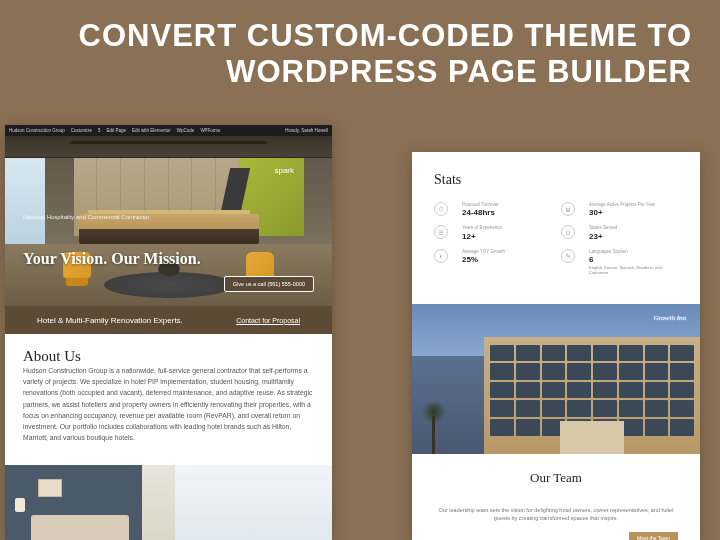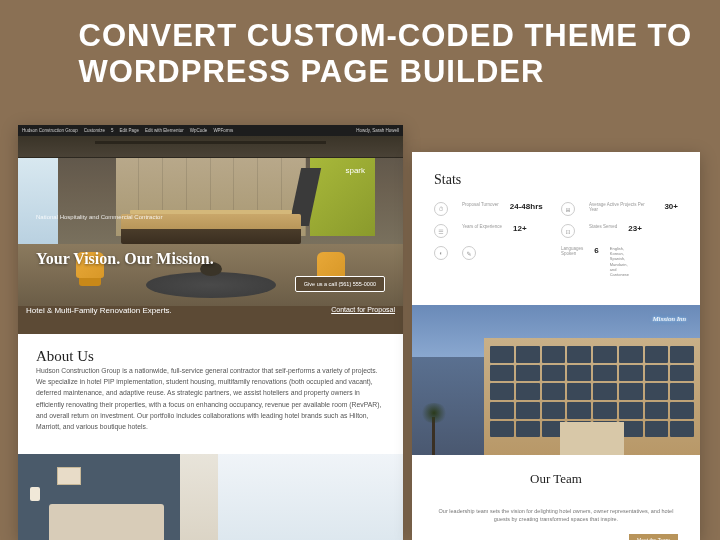--- a/index.html
+++ b/index.html
@@ -1,19 +1,19 @@
 <!DOCTYPE html>
 <html><head>
 <meta charset="utf-8">
 <style>
 *{margin:0;padding:0;box-sizing:border-box}
 body{width:720px;height:540px;background:#8a7054;font-family:Arial,sans-serif;position:relative;overflow:hidden}
-.headline{position:absolute;top:18px;right:28px;color:#fff;font-weight:900;font-size:31px;letter-spacing:1px;line-height:1.15;font-family:'Arial Black',sans-serif;text-transform:uppercase}
+.headline{position:absolute;top:18px;right:28px;text-align:right;color:#fff;font-weight:900;font-size:31px;letter-spacing:1px;line-height:1.15;font-family:'Arial Black',sans-serif;text-transform:uppercase}
 .card{position:absolute;background:#fff;box-shadow:0 4px 16px rgba(0,0,0,0.25);overflow:hidden}
-.card-left{left:18px;top:125px;width:385px;height:415px}
+.card-left{left:5px;top:125px;width:327px;height:415px}
 .card-right{left:412px;top:152px;width:288px;height:388px}
 
 
 .adminbar{height:11px;background:#1d1d1d;display:flex;align-items:center;padding:0 4px;gap:6px}
 .adminbar span{color:#ccc;font-size:4.5px;white-space:nowrap}
 .adminbar .right{margin-left:auto}
 
 
 .hero{height:170px;position:relative;background:linear-gradient(180deg,#5a5248 0%,#6b6050 30%,#88826c 100%)}
 .ceiling{position:absolute;top:0;left:0;right:0;height:22px;background:linear-gradient(180deg,#3a3428,#4a4236);border-bottom:1px solid #2d2820}
@@ -32,21 +32,21 @@
 .chair::after{content:"";position:absolute;bottom:-8px;left:3px;right:3px;height:8px;background:#c88818;border-radius:0 0 3px 3px}
 .table{position:absolute;bottom:30px;left:50%;transform:translateX(-50%);width:22px;height:14px;background:#3a3428;border-radius:50%}
 .rug{position:absolute;bottom:8px;left:50%;transform:translateX(-50%);width:130px;height:26px;background:radial-gradient(ellipse,#4a4a4a,#3a3a3a);border-radius:50%}
 .window{position:absolute;top:22px;width:40px;height:90px;background:linear-gradient(180deg,#d8e8f0,#b8d0e0)}
 .window.l{left:0}
 .hero-sub{position:absolute;top:78px;left:18px;color:#fff;font-size:6px;opacity:0.85}
 .hero-title{position:absolute;bottom:38px;left:18px;color:#fff;font-size:16px;font-weight:700;font-family:Georgia,serif;text-shadow:0 1px 3px rgba(0,0,0,0.5)}
 .hero-btn{position:absolute;bottom:14px;right:18px;background:#5a4a35;color:#fff;font-size:5.5px;padding:4px 8px;border:1px solid #fff;border-radius:2px}
 
 
-.brownbar{height:28px;background:#5c4a35;display:flex;justify-content:space-between;padding:0 8px}
+.brownbar{height:28px;background:#5c4a35;display:flex;align-items:center;justify-content:space-between;padding:0 32px}
 .brownbar-l{color:#fff;font-size:8px;font-weight:500}
 .brownbar-r{color:#fff;font-size:7px;text-decoration:underline}
 
 
 .about{padding:14px 18px;background:#fff}
 .about h2{font-family:Georgia,serif;font-weight:400;font-size:15px;margin-bottom:0;color:#222}
 .about p{font-size:6.8px;line-height:1.65;color:#555}
 
 
 .bedroom{height:110px;background:linear-gradient(180deg,#e8e4da 0%,#d8d0c0 100%);position:relative;margin-top:8px}
@@ -54,21 +54,21 @@
 .bedhead{position:absolute;left:8%;bottom:0;width:30%;height:55%;background:#d8ccb8;border-radius:3px 3px 0 0}
 .lamp{position:absolute;left:3%;top:30%;width:10px;height:14px;background:#f0e8d8;border-radius:2px}
 .art{position:absolute;left:10%;top:12%;width:24px;height:18px;background:#e8dcc8;border:1px solid #c8b898}
 .bedwin{position:absolute;right:0;top:0;width:48%;height:100%;background:linear-gradient(180deg,#f0f4f8,#d8e4ec)}
 
 
 .stats{padding:20px 22px 28px;background:#fff}
 .stats h2{font-family:Georgia,serif;font-weight:400;font-size:14px;margin-bottom:14px;color:#222}
 .statgrid{display:grid;grid-template-columns:18px 1fr 18px 1fr;gap:8px 10px;font-size:5px}
 .staticon{width:14px;height:14px;border:1px solid #ccc;border-radius:50%;display:flex;align-items:center;justify-content:center;color:#999;font-size:6px}
-.statcell{display:flex;flex-direction:row;gap:11px}
+.statcell{display:flex;flex-direction:column;gap:1px}
 .statlabel{color:#999;font-size:4.5px;line-height:1.2}
 .statval{color:#222;font-size:8px;font-weight:600}
 .statlang{font-size:4px;color:#888;line-height:1.3}
 
 
 .hotelimg{height:150px;position:relative;background:linear-gradient(180deg,#6a8ab8 0%,#8aa8d0 35%,#5a7090 35%,#4a5870 100%);overflow:hidden}
 .building{position:absolute;right:0;bottom:0;width:75%;height:78%;background:linear-gradient(180deg,#c8b088 0%,#b89868 100%)}
 .bwin{position:absolute;display:grid;grid-template-columns:repeat(8,1fr);grid-template-rows:repeat(5,1fr);gap:2px;top:8px;left:6px;right:6px;bottom:18px}
 .bwin div{background:#3a4858;border-radius:1px}
 .hsign{position:absolute;top:10px;right:14px;color:#fff;font-size:7px;font-style:italic;font-family:cursive;text-shadow:0 0 4px #4af,0 0 2px #fff}
@@ -171,20 +171,24 @@
       <div class="statcell">
         <div class="statlabel">Years of Experience</div>
         <div class="statval">12+</div>
       </div>
       <div class="staticon">⊡</div>
       <div class="statcell">
         <div class="statlabel">States Served</div>
         <div class="statval">23+</div>
       </div>
       <div class="staticon">◐</div>
+      <div class="statcell">
+        <div class="statlabel">Average YOY Growth</div>
+        <div class="statval">25%</div>
+      </div>
       <div class="staticon">✎</div>
       <div class="statcell">
         <div class="statlabel">Languages Spoken</div>
         <div class="statval">6</div>
         <div class="statlang">English, Korean, Spanish, Mandarin, and Cantonese</div>
       </div>
     </div>
   </div>
 
   <div class="hotelimg">
@@ -226,21 +230,21 @@
           <div></div>
           <div></div>
           <div></div>
           <div></div>
           <div></div>
           <div></div>
           <div></div>
         </div>
       <div class="portico"></div>
     </div>
-    <div class="hsign">Mission Inn</div>
+    <div class="hsign">Growth Inn</div>
     <div class="palm"></div>
   </div>
 
   <div class="team">
     <h2>Our Team</h2>
     <p>Our leadership team sets the vision for delighting hotel owners, owner representatives, and hotel guests by creating transformed spaces that inspire.</p>
     <span class="teambtn">Meet the Team</span>
     <div style="clear:both"></div>
   </div>
 

